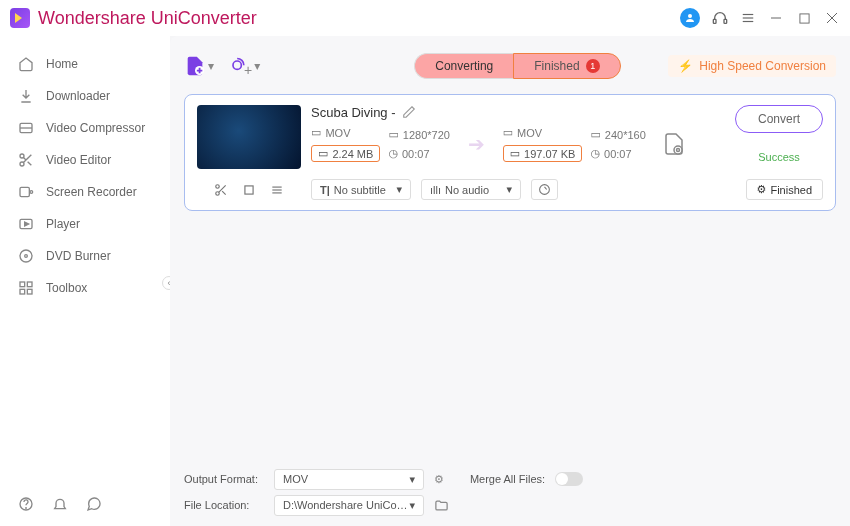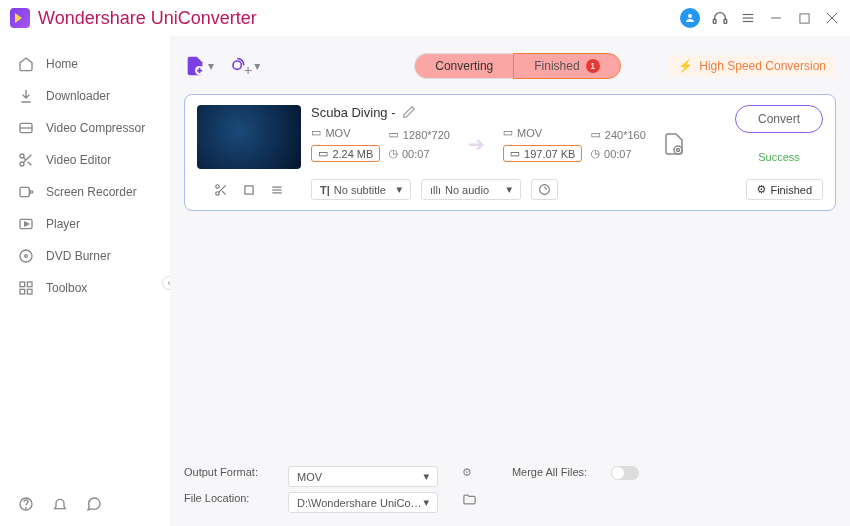--- a/index.html
+++ b/index.html
@@ -39,21 +39,21 @@
 .arrow{color:#e8d5f0;font-size:20px;margin:0 10px}
 .convert-col{display:flex;flex-direction:column;align-items:center;gap:18px;margin-left:auto}
 .convert-btn{padding:6px 22px;border:1.5px solid #8b5cf6;border-radius:14px;color:#666;background:#fff;font-size:12px;cursor:pointer}
 .success{color:#4caf50;font-size:11px}
 .row2{display:flex;align-items:center;gap:10px;margin-top:10px}
 .tool-icons{display:flex;gap:14px;width:104px;justify-content:center}
 .sel{display:flex;align-items:center;gap:4px;border:1px solid #ddd;border-radius:3px;padding:3px 8px;font-size:11px;color:#555;background:#fff;cursor:pointer}
 .sel.wide{width:100px}
 .settings-btn{display:flex;align-items:center;gap:4px;border:1px solid #ddd;border-radius:3px;padding:3px 10px;font-size:11px;cursor:pointer;margin-left:auto}
 .bottom{position:absolute;left:14px;right:14px;bottom:8px}
-.brow{display:flex;align-items:flex-start;gap:24px;height:26px;font-size:11px;color:#555}
+.brow{display:flex;align-items:center;gap:10px;height:26px;font-size:11px;color:#555}
 .brow .lbl{width:80px}
 .bsel{border:1px solid #ddd;border-radius:3px;padding:3px 8px;width:150px;display:flex;justify-content:space-between;align-items:center;background:#fff;cursor:pointer}
 .toggle{width:28px;height:14px;background:#ddd;border-radius:7px;position:relative;cursor:pointer}
 .toggle::after{content:"";position:absolute;left:1px;top:1px;width:12px;height:12px;background:#fff;border-radius:50%}
 .start-all{position:absolute;right:0;bottom:6px;padding:10px 34px;background:#8b5cf6;color:#fff;border-radius:20px;font-size:14px;cursor:pointer;box-shadow:0 0 0 2px #f0a050}
 svg{display:block}
 </style>
 </head>
 <body>
 

